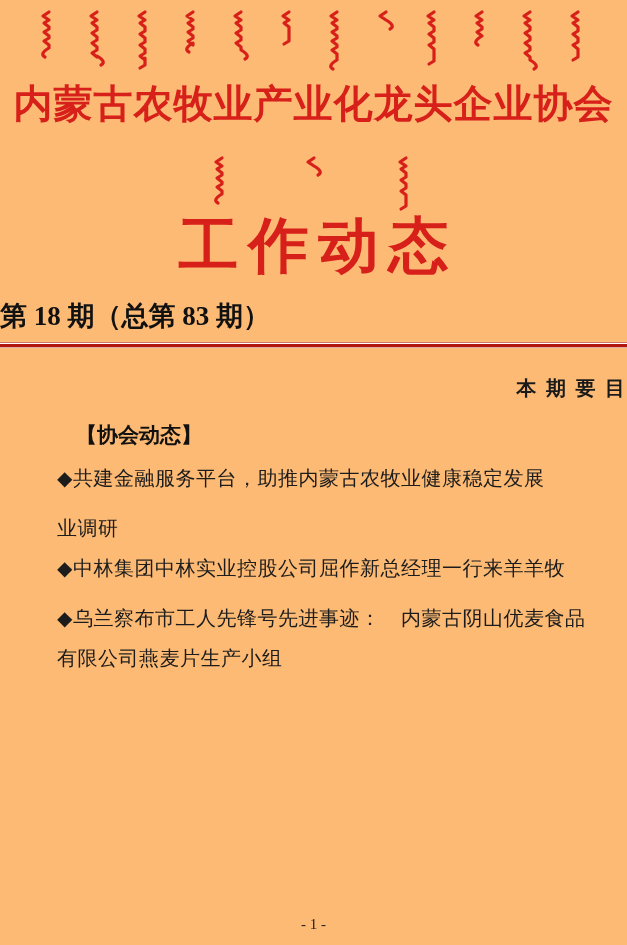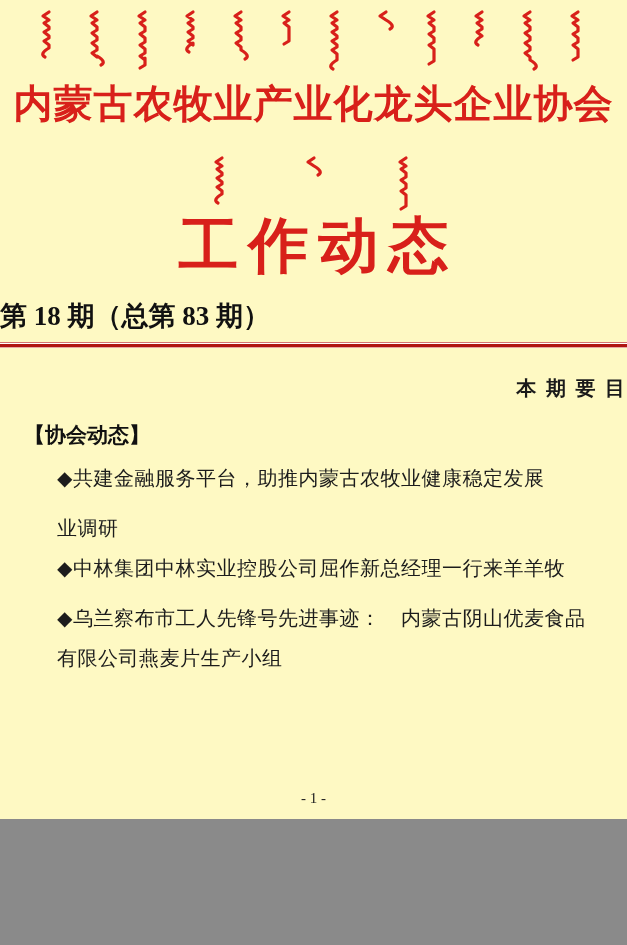--- a/index.html
+++ b/index.html
@@ -1,22 +1,22 @@
 <!DOCTYPE html>
 <html><head>
 <meta charset="utf-8">
 <style>
   * { margin: 0; padding: 0; box-sizing: border-box; }
   html, body { background: #8a8a8a; }
   body { display: flex; justify-content: center; }
   .page {
     position: relative;
     width: 627px;
-    height: 819px;
-    background: #fef9c3;
+    height: 945px;
+    background: #fdba74;
     font-family: "Liberation Serif", "DejaVu Serif", serif;
     color: #1c1c1c;
     overflow: hidden;
   }
 
   
   .mongol-row-top {
     display: flex;
     justify-content: space-between;
     align-items: flex-start;
@@ -90,21 +90,21 @@
     text-align: right;
     font-family: "Liberation Sans", "DejaVu Sans", sans-serif;
     font-size: 20px;
     font-weight: 700;
     letter-spacing: 2px;
     line-height: 28px;
     color: #1a1a1a;
   }
   .section-head {
     margin-top: 18px;
-    padding-left: 24px;
+    padding-left: 76px;
     font-family: "Liberation Sans", "DejaVu Sans", sans-serif;
     font-size: 21px;
     font-weight: 700;
     line-height: 30px;
     color: #111;
   }
   .toc-list {
     margin-top: 8px;
     padding: 0 38px 0 57px;
     font-size: 20px;

